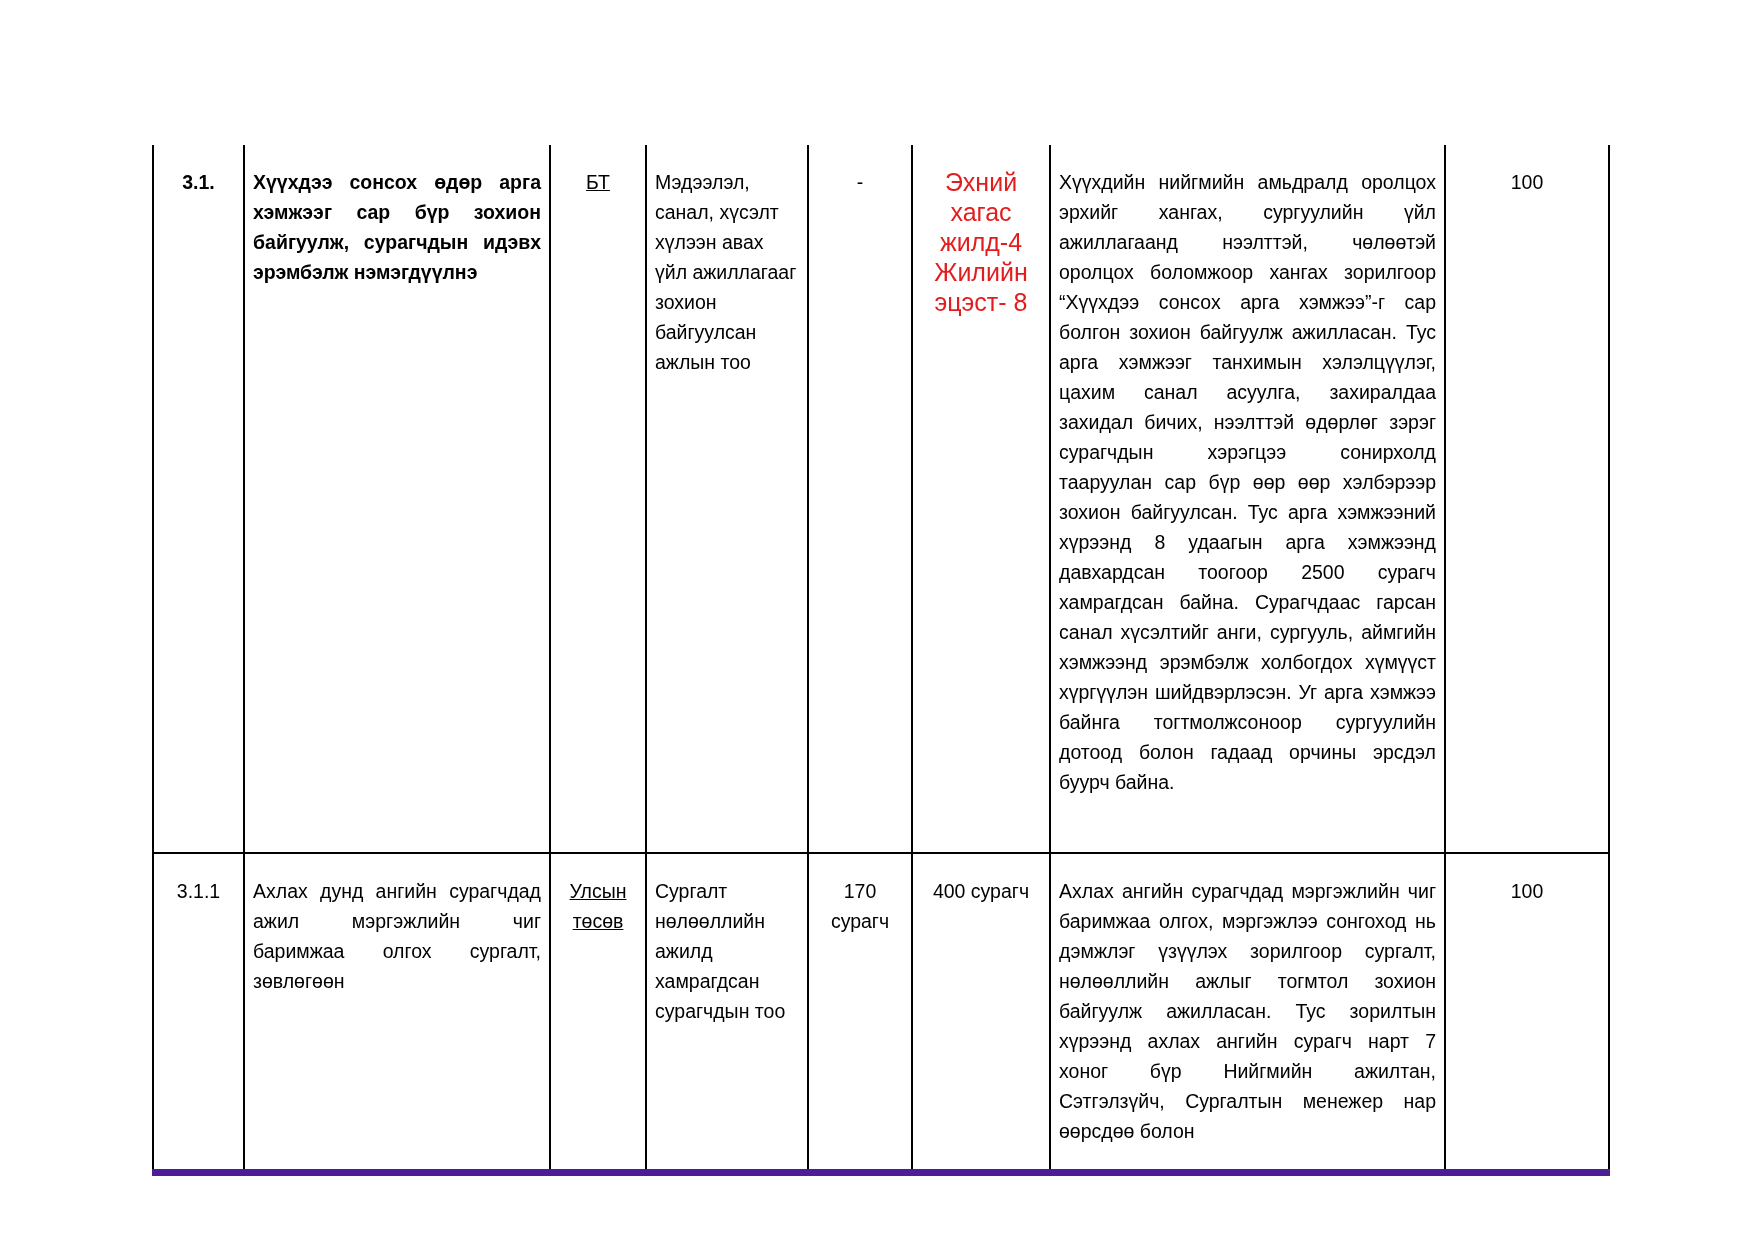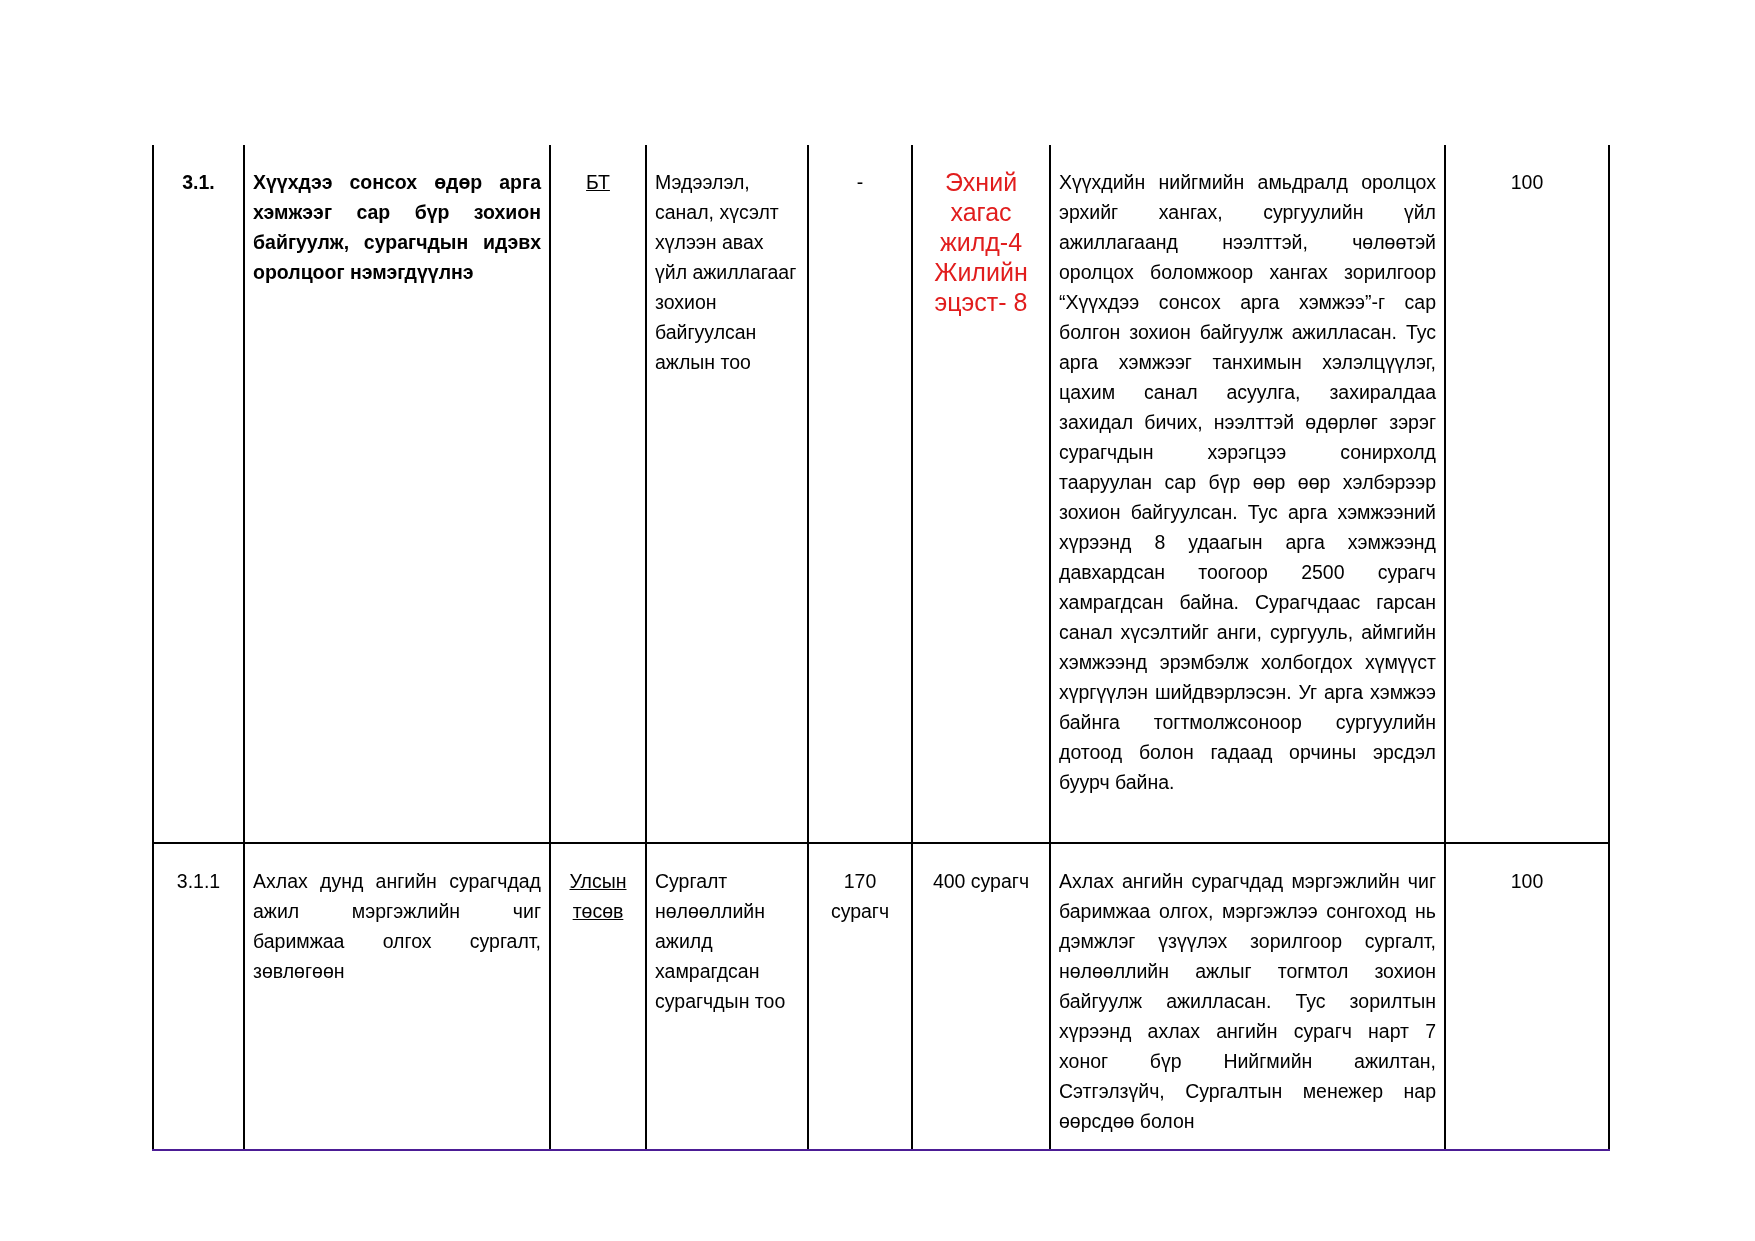--- a/index.html
+++ b/index.html
@@ -25,27 +25,27 @@
     top: 145px;
     width: 1456px;
     border-collapse: collapse;
     table-layout: fixed;
     font-size: 19.5px;
   }
   table.report td {
     border: 2px solid #000000;
     border-top: none;            
     vertical-align: top;
-    padding: 22px 8px 10px 8px;
+    padding: 22px 8px 20px 8px;
     line-height: 30px;
     overflow: hidden;
     word-wrap: break-word;
   }
   tr.row-1 td { height: 665px; }
-  tr.row-2 td { height: 273px; border-bottom: 2px solid #4c1d95; }
+  tr.row-2 td { height: 273px; border-bottom: 7px solid #4c1d95; }
   td.num    { text-align: center; }
   td.task   { text-align: justify; padding-left: 12px; padding-right: 10px; }
   td.budget { text-align: center; text-decoration: underline; }
   td.indic  { text-align: left; }
   td.base   { text-align: center; }
   td.target { text-align: center; white-space: pre-line; }
   td.result {
     text-align: justify;
     padding: 12px 10px 10px 12px;
     line-height: 24.7px;
@@ -65,21 +65,21 @@
       <col style="width:96px">
       <col style="width:162px">
       <col style="width:104px">
       <col style="width:138px">
       <col style="width:395px">
       <col style="width:164px">
     </colgroup>
     <tbody>
       <tr class="row-1">
         <td class="num bold">3.1.</td>
-        <td class="task bold">Хүүхдээ сонсох өдөр арга хэмжээг сар бүр зохион байгуулж, сурагчдын идэвх оролцоог нэмэгдүүлнэ</td>
+        <td class="task bold">Хүүхдээ сонсох өдөр арга хэмжээг сар бүр зохион байгуулж, сурагчдын идэвх эрэмбэлж нэмэгдүүлнэ</td>
         <td class="budget">БТ</td>
         <td class="indic">Мэдээлэл, санал, хүсэлт хүлээн авах үйл ажиллагааг зохион байгуулсан ажлын тоо</td>
         <td class="base">-</td>
         <td class="target red" style="color: rgb(225, 29, 29);">Эхний
 хагас
 жилд-4
 Жилийн
 эцэст- 8</td>
         <td class="result">Хүүхдийн нийгмийн амьдралд оролцох эрхийг хангах, сургуулийн үйл ажиллагаанд нээлттэй, чөлөөтэй оролцох боломжоор хангах зорилгоор “Хүүхдээ сонсох арга хэмжээ”-г сар болгон зохион байгуулж ажилласан. Тус арга хэмжээг танхимын хэлэлцүүлэг, цахим санал асуулга, захиралдаа захидал бичих, нээлттэй өдөрлөг зэрэг сурагчдын хэрэгцээ сонирхолд тааруулан сар бүр өөр өөр хэлбэрээр зохион байгуулсан. Тус арга хэмжээний хүрээнд 8 удаагын арга хэмжээнд давхардсан тоогоор 2500 сурагч хамрагдсан байна. Сурагчдаас гарсан санал хүсэлтийг анги, сургууль, аймгийн хэмжээнд эрэмбэлж холбогдох хүмүүст хүргүүлэн шийдвэрлэсэн. Уг арга хэмжээ байнга тогтмолжсоноор сургуулийн дотоод болон гадаад орчины эрсдэл буурч байна.</td>
         <td class="score">100</td>

